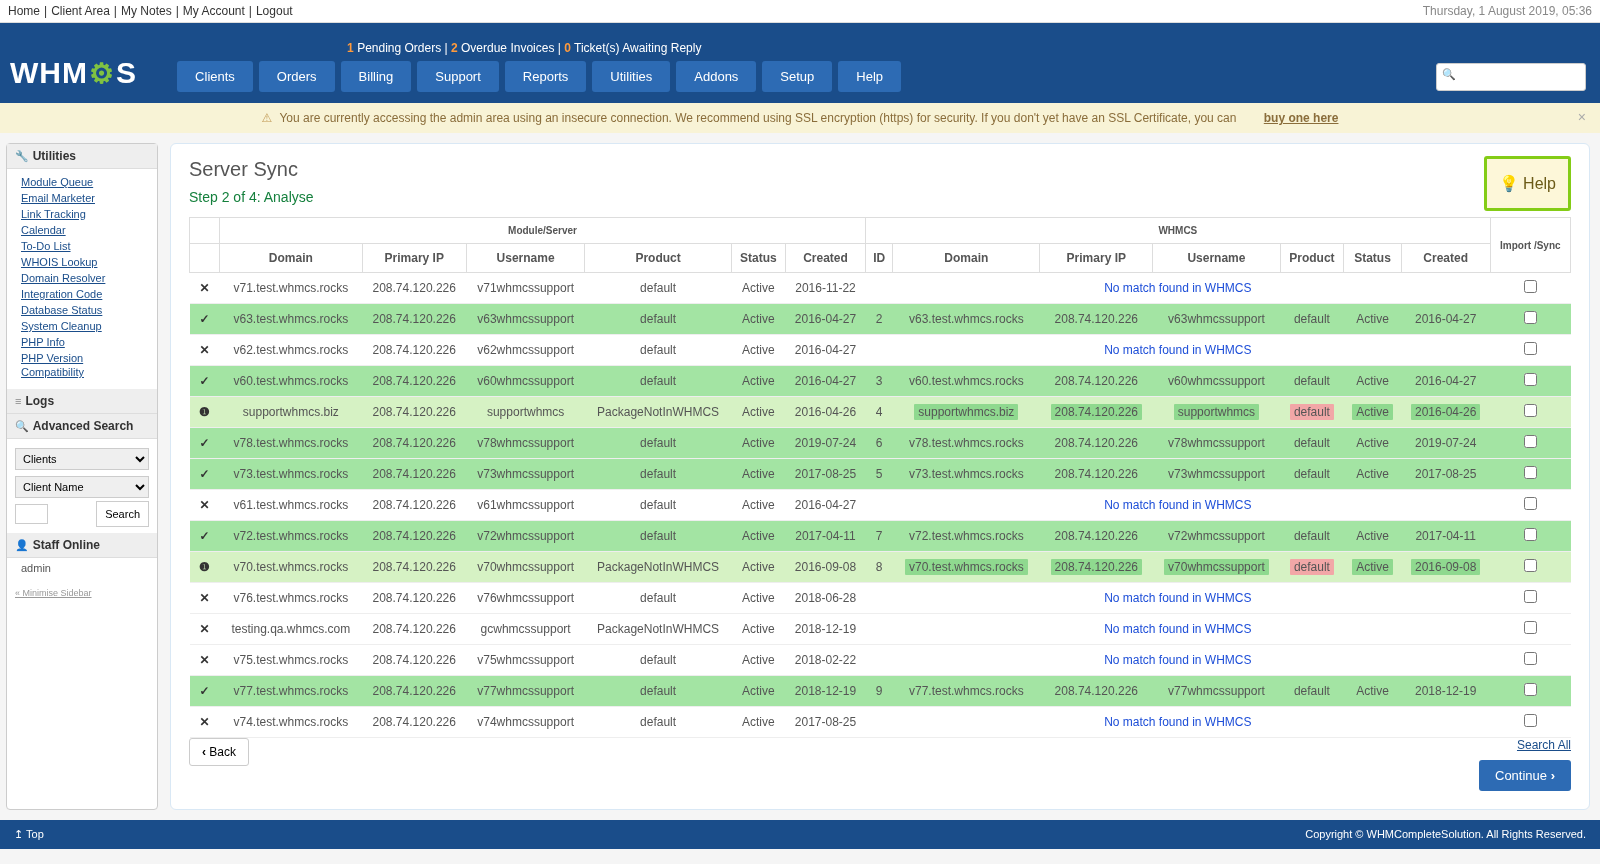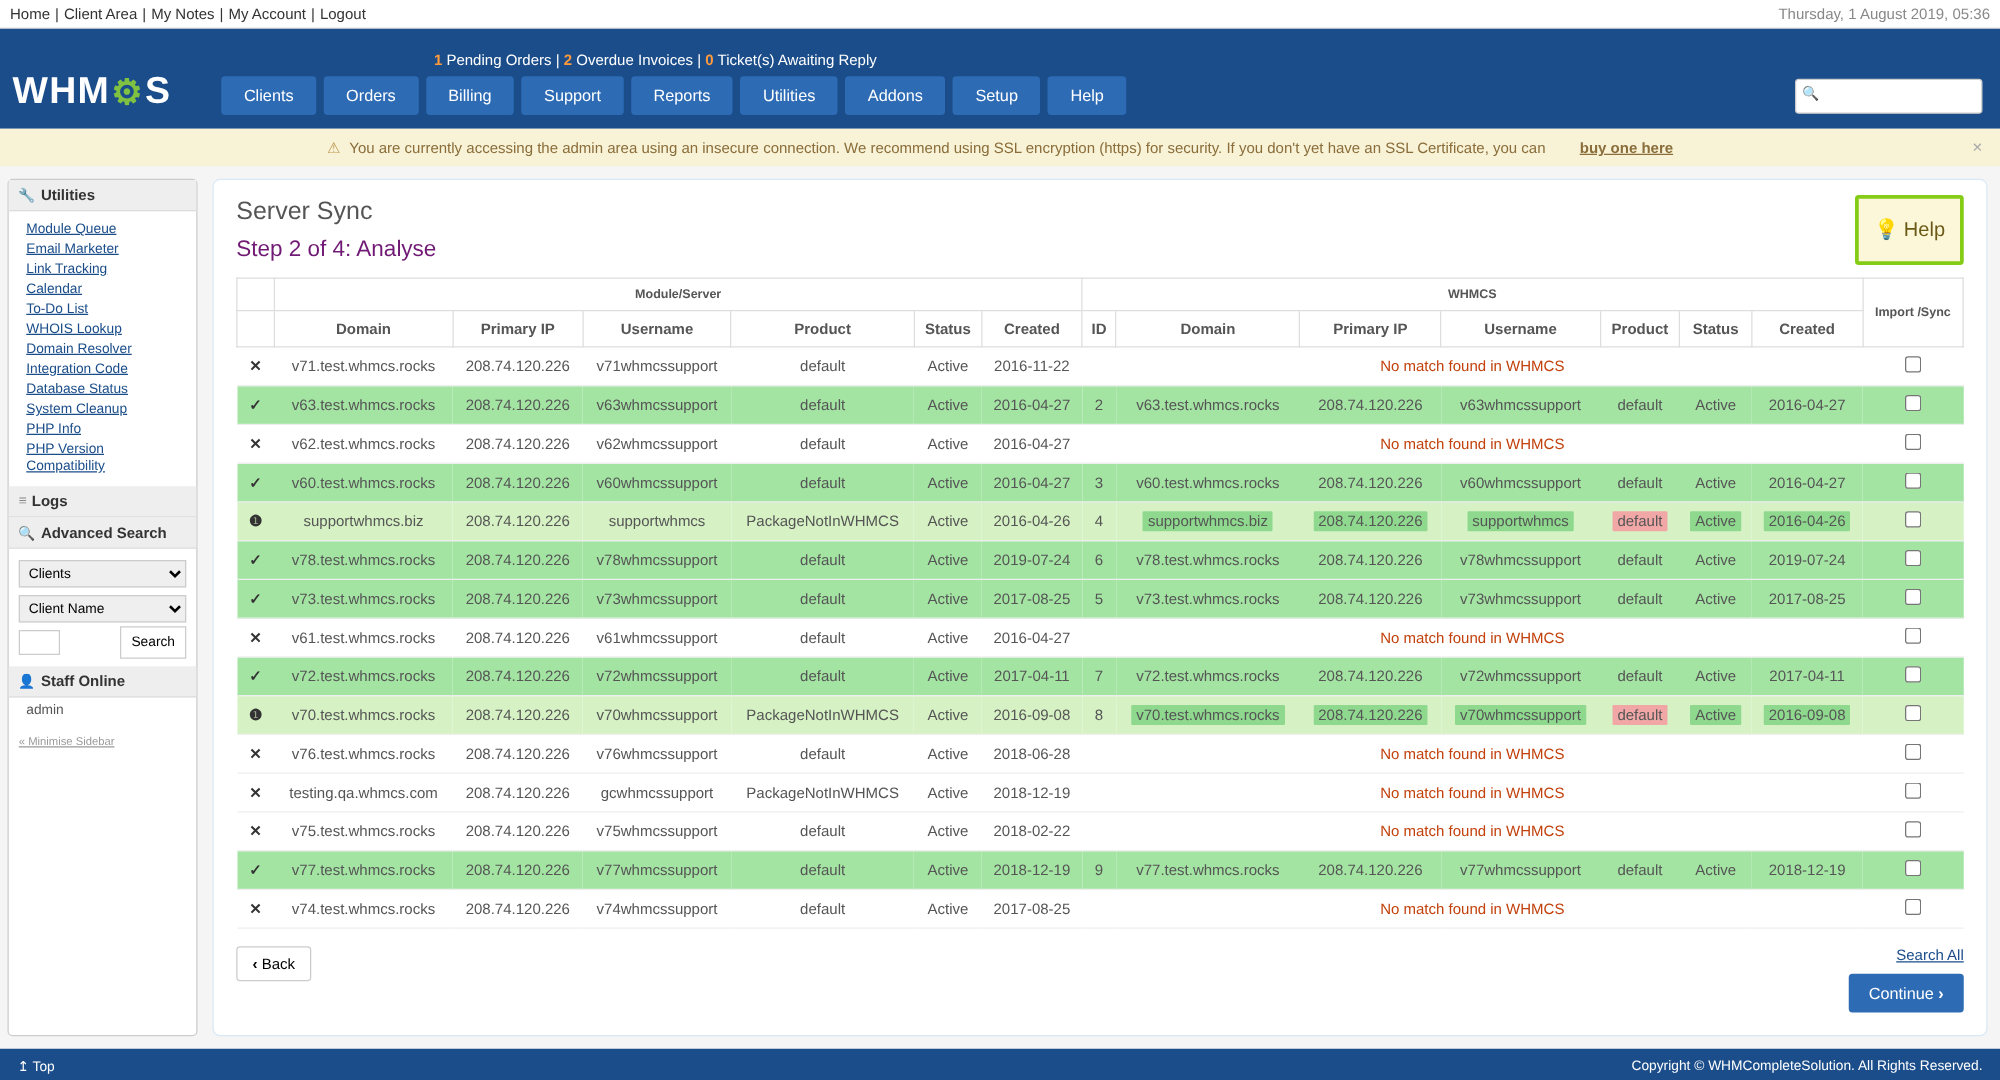--- a/index.html
+++ b/index.html
@@ -40,38 +40,38 @@
 .sidebar .search-row { display: flex; gap: 4px; }
 .sidebar .search-row input[type=text] { flex: 1; }
 .sidebar .search-btn { padding: 3px 8px; border: 1px solid #ccc; background: #fff; font-size: 11px; cursor: pointer; margin-left: 44px; }
 .sidebar .mini { padding: 6px 8px; font-size: 9px; color: #999; text-decoration: underline; cursor: pointer; }
 .sidebar .staff-line { padding: 4px 8px 8px 14px; color: #555; font-size: 11px; }
 
 .main { flex: 1; margin: 10px 10px 10px 12px; background: #fff; border: 1px solid #d9e8f5; border-radius: 6px; padding: 14px 18px 18px; position: relative; }
 .page-title { font-size: 20px; color: #555; font-weight: 400; }
 .help-btn { position: absolute; right: 18px; top: 12px; background: #fdf7d9; border: 3px solid #84cc16; border-radius: 3px; padding: 15px 12px; font-size: 16px; color: #6b5a17; cursor: pointer; }
 .help-btn .bulb { color: #e5b020; margin-right: 4px; }
-.step { font-size: 18px; color: #701a75; margin: 8px 0 12px; }
+.step { font-size: 14px; color: #15803d; margin: 8px 0 12px; }
 
 table.sync { width: 100%; border-collapse: collapse; font-size: 12px; }
 table.sync th, table.sync td { padding: 7px 6px; text-align: center; border-bottom: 1px solid #eee; color: #555; }
 table.sync thead th { background: #fff; border: 1px solid #ddd; font-weight: 600; font-size: 12px; }
 table.sync thead tr.group th { background: #fff; font-size: 10px; }
 table.sync tbody tr.row-match td { background: #a3e4a3; }
 table.sync tbody tr.row-partial td { background: #d6f2c4; }
 table.sync tbody tr.row-partial .hl-g { background: #8fd98f; padding: 1px 4px; display: inline-block; border-radius: 1px; }
 table.sync tbody tr.row-partial .hl-r { background: #f2a7a7; padding: 1px 4px; display: inline-block; border-radius: 1px; }
 table.sync td.icon { width: 30px; font-weight: bold; }
 table.sync td.icon.chk { color: #333; }
 table.sync td.icon.x   { color: #333; }
 table.sync td.icon.info{ color: #333; }
-table.sync td.nomatch { color: #c2410c; }
+table.sync td.nomatch { color: #1d4ed8; }
 table.sync input[type=checkbox] { cursor: pointer; }
 
-.table-actions { display: flex; justify-content: space-between; align-items: flex-start; margin-top: 14px; }
+.table-actions { display: flex; justify-content: space-between; align-items: flex-start; }
 .back-btn { border: 1px solid #ccc; background: #fff; border-radius: 3px; padding: 6px 12px; font-size: 12px; cursor: pointer; }
 .back-btn::before { content: "‹ "; font-weight: bold; }
 .right-actions { text-align: right; }
 .checkall { color: #1a4d8a; font-size: 12px; cursor: pointer; display: block; margin-bottom: 8px; }
 .continue-btn { background: #2d6bb4; color: #fff; border: none; border-radius: 3px; padding: 8px 16px; font-size: 13px; cursor: pointer; }
 .continue-btn::after { content: " ›"; font-weight: bold; }
 
 .footer { background: #1a4d8a; color: #fff; padding: 8px 14px; display: flex; justify-content: space-between; font-size: 11px; }
 .footer .top::before { content: "↥ "; }
 </style>

